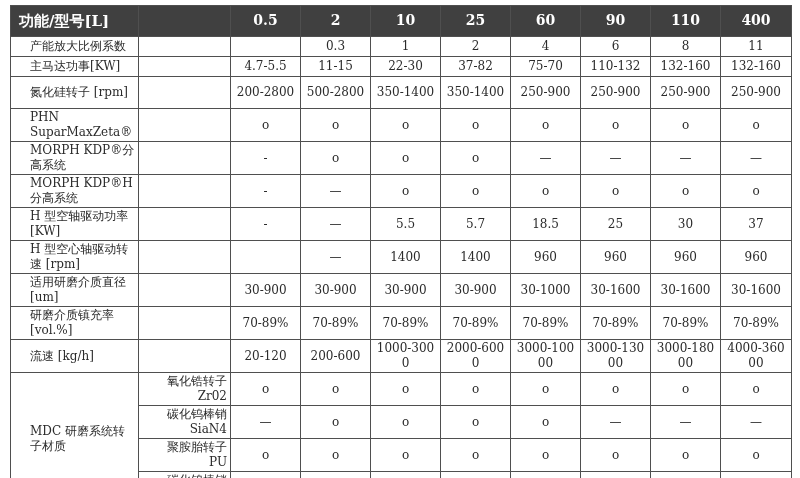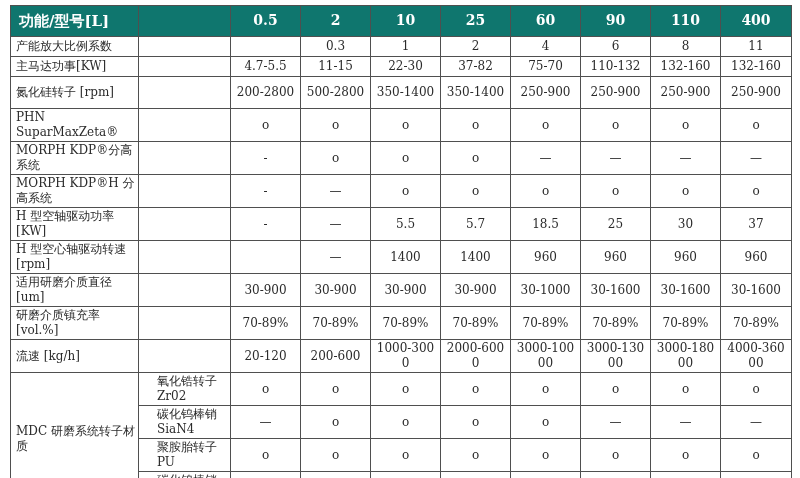--- a/index.html
+++ b/index.html
@@ -2,27 +2,27 @@
 <html><head>
 <meta charset="utf-8">
 <style>
   html,body{margin:0;padding:0;background:#ffffff;}
   body{width:800px;height:478px;position:relative;overflow:hidden;
        font-family:"DejaVu Serif","Liberation Serif",serif;color:#2b2b2b;}
   #wrap{position:absolute;left:10px;top:5px;}
   table{border-collapse:collapse;table-layout:fixed;width:781px;}
   td,th{border:1px solid #4f4f4f;font-size:12px;line-height:1.25;padding:1px 3px;
         overflow:hidden;}
-  thead th{background:#0f766e;color:#ffffff;font-weight:bold;height:26px;
+  thead th{background:#404040;color:#ffffff;font-weight:bold;height:26px;
            font-size:14px;text-align:center;padding:2px 3px;}
   thead th.hlbl{text-align:left;padding-left:8px;font-size:15px;}
   tr.s{height:20px;}
   tr.d{height:32px;}
-  td.lbl{text-align:left;padding-left:5px;}
-  td.sub{text-align:left;padding-left:18px;word-break:break-all;}
+  td.lbl{text-align:left;padding-left:19px;}
+  td.sub{text-align:right;padding-left:18px;word-break:break-all;}
   td.val{text-align:center;word-break:break-all;}
 </style>
 </head>
 <body>
 
 <div id="wrap">
   <table>
     <colgroup>
       <col style="width:128px">
         <col style="width:92px">

